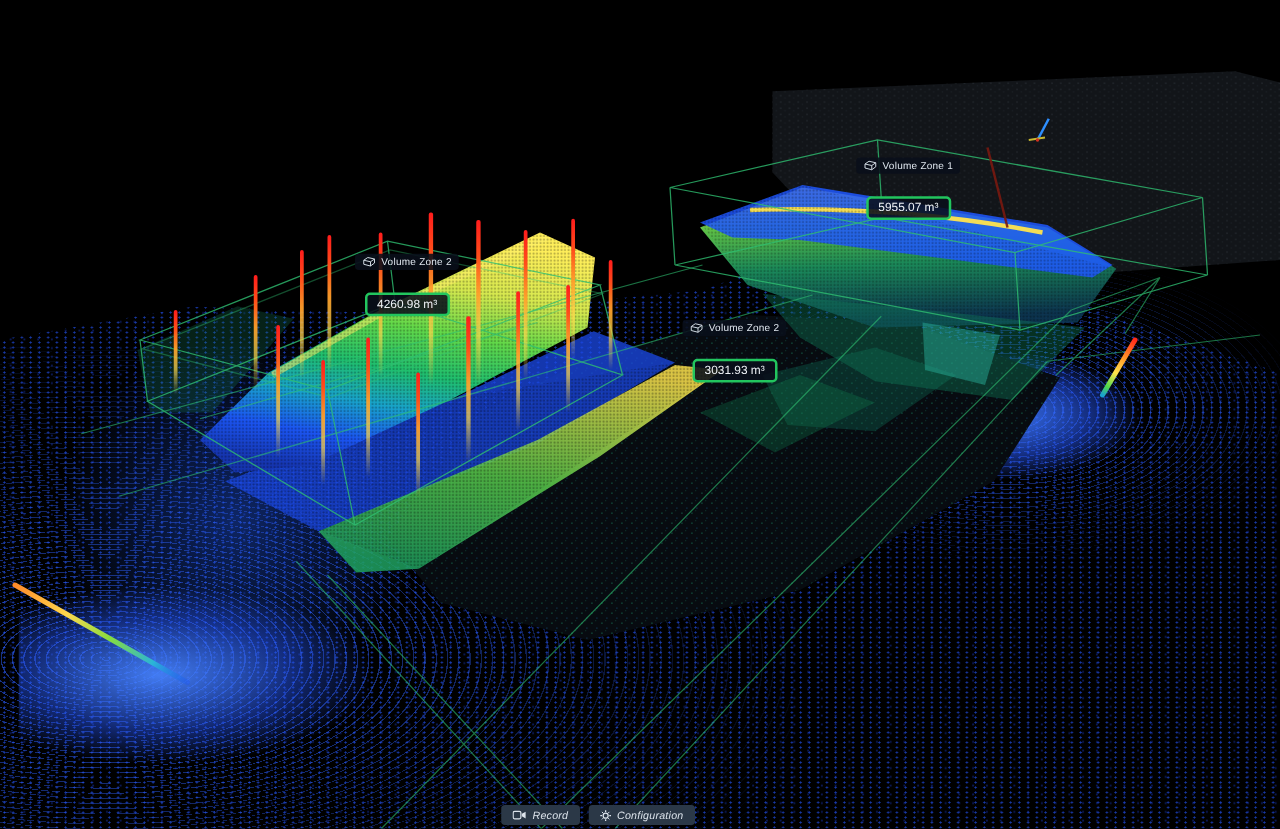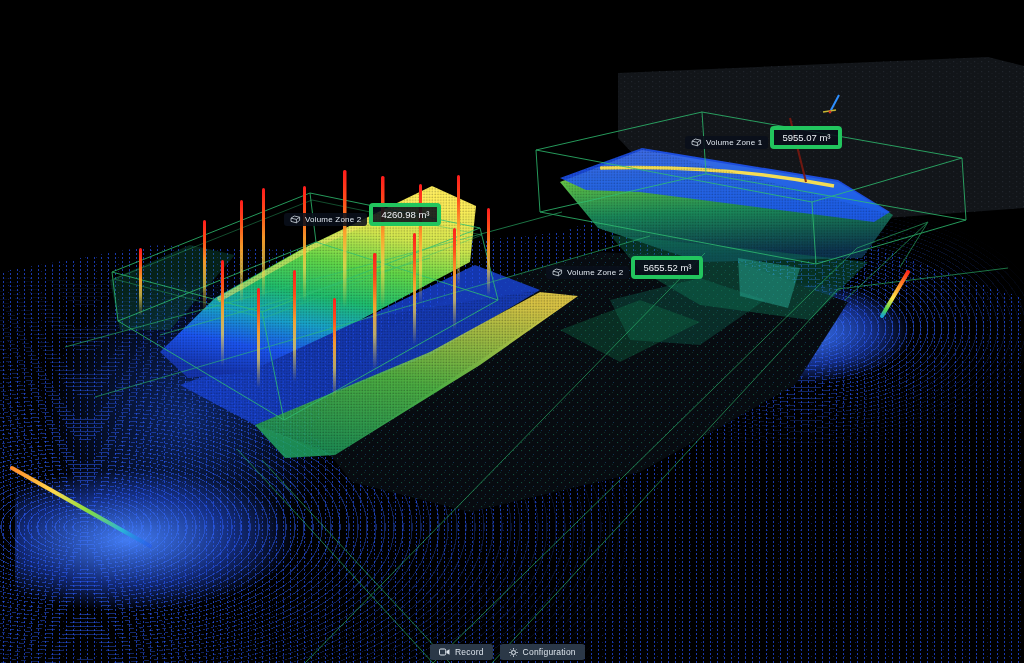--- a/index.html
+++ b/index.html
@@ -40,27 +40,27 @@
       rgba(40,90,250,0) 0 2px, rgba(48,98,255,.5) 2px 3px, transparent 3px 7px);
     -webkit-mask:radial-gradient(ellipse at 50% 50%, #000 0%, rgba(0,0,0,.75) 40%, transparent 75%);
     mask:radial-gradient(ellipse at 50% 50%, #000 0%, rgba(0,0,0,.75) 40%, transparent 75%);
   }
   .glow-right{
     left:700px;top:283px;width:210px;height:100px;
     background:radial-gradient(ellipse at 50% 50%, rgba(60,120,255,.95) 0%, rgba(40,90,255,.5) 45%, transparent 72%);
   }
   svg.scene{left:0;top:0;width:1024px;height:663px;}
   
-  .zone-label{display:flex;gap:2px;align-items:flex-end;z-index:5;}
+  .zone-label{display:flex;flex-direction:column;gap:18px;align-items:center;z-index:5;}
   .zl-head{display:flex;align-items:center;gap:4px;background:rgba(9,15,26,.88);
     padding:2px 6px;border-radius:3px;font-size:8px;letter-spacing:.2px;color:#dfe6ee;}
-  .zl-value{border:4px solid #22c55e;border-radius:4px;background:rgba(9,15,26,.88);
+  .zl-value{border:2px solid #22c55e;border-radius:4px;background:rgba(9,15,26,.88);
     padding:2px 8px;font-size:9.5px;color:#eef2f6;}
   
-  .toolbar{left:430px;bottom:3px;display:flex;gap:7px;z-index:6;}
+  .toolbar{left:401px;bottom:3px;display:flex;gap:7px;z-index:6;font-style:italic;}
   .btn{display:flex;align-items:center;gap:5px;background:#2b3847;color:#dce3eb;
     font-size:8.5px;letter-spacing:.2px;padding:3px 9px;border-radius:3px;cursor:pointer;}
 </style>
 </head>
 <body>
 
 <div class="abs" style="left:0;top:0;width:1024px;height:663px;">
 
   <div class="abs dots-base"></div>
   <div class="abs wash-left"></div>
@@ -224,21 +224,21 @@
   <div class="zl-value">4260.98 m³</div>
 </div>
 
 <div class="abs zone-label" style="left:526px;top:256px;padding-left:20px;">
   <div class="zl-head">
     <svg width="11" height="9" viewBox="0 0 11 9">
       <path d="M1,3.2 L4.2,1 L9.6,2.2 L6.4,4.4 Z M1,3.2 L1,6.4 L6.4,7.8 L6.4,4.4 M9.6,2.2 L9.6,5.4 L6.4,7.8" stroke="#cfd8e0" stroke-width="0.8" fill="none"></path>
     </svg>
     <span>Volume Zone 2</span>
   </div>
-  <div class="zl-value">5655.52 m³</div>
+  <div class="zl-value">3031.93 m³</div>
 </div>
 
 <div class="abs zone-label" style="left:685px;top:126px;">
   <div class="zl-head">
     <svg width="11" height="9" viewBox="0 0 11 9">
       <path d="M1,3.2 L4.2,1 L9.6,2.2 L6.4,4.4 Z M1,3.2 L1,6.4 L6.4,7.8 L6.4,4.4 M9.6,2.2 L9.6,5.4 L6.4,7.8" stroke="#cfd8e0" stroke-width="0.8" fill="none"></path>
     </svg>
     <span>Volume Zone 1</span>
   </div>
   <div class="zl-value">5955.07 m³</div>

